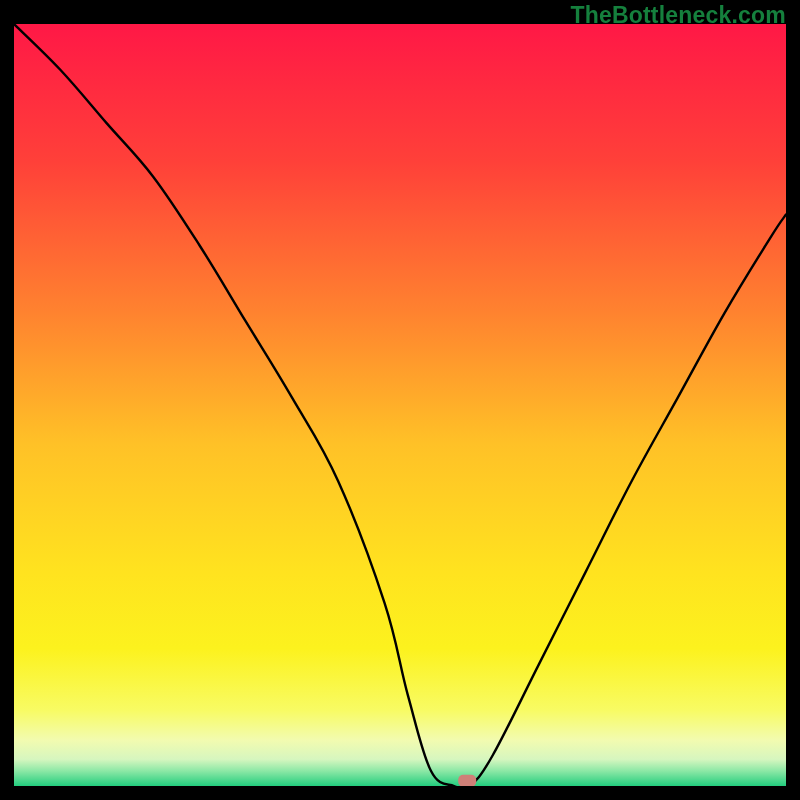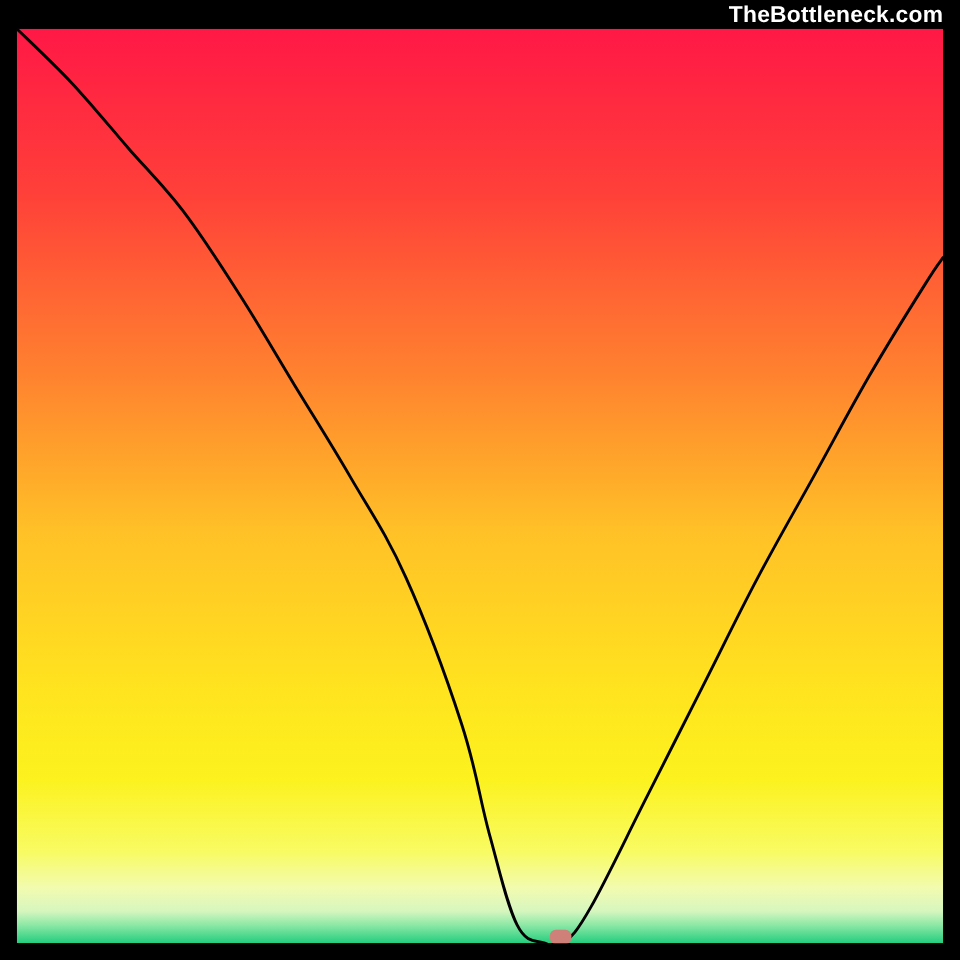--- a/index.html
+++ b/index.html
@@ -17,22 +17,22 @@
     width: 772px;
     height: 762px;
     background: #000;
   }
   .watermark {
     position: absolute;
     top: 2px;
     right: 14px;
     font-family: Arial, Helvetica, sans-serif;
     font-weight: bold;
-    font-size: 19px;
-    color: #ffffff;
+    font-size: 23px;
+    color: #15803d;
     letter-spacing: 0.2px;
   }
   svg { display: block; }
 </style>
 </head>
 <body>
 
 <div class="watermark">TheBottleneck.com</div>
 
 <div class="frame">

